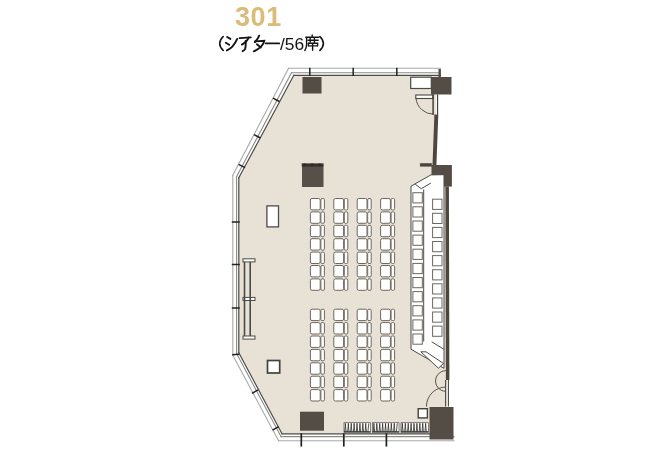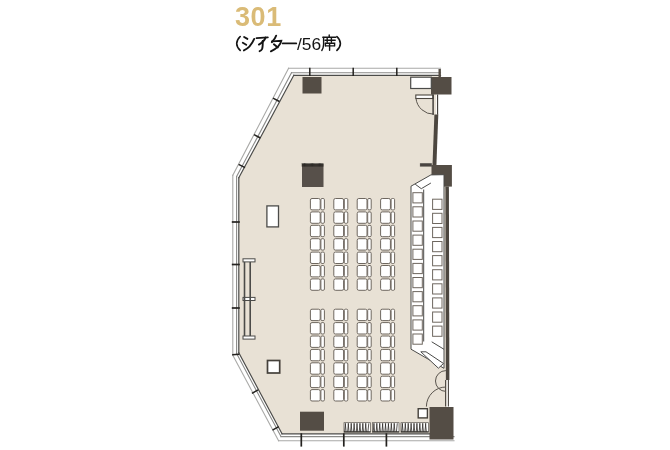--- a/index.html
+++ b/index.html
@@ -1,19 +1,19 @@
 <!DOCTYPE html>
 <html><head>
 <meta charset="utf-8">
 <style>
 html,body{margin:0;padding:0;background:#fff;}
-#page{position:relative;width:670px;height:450px;overflow:hidden;font-family:"Liberation Sans",sans-serif;}
+#page{position:relative;width:670px;height:450px;overflow:hidden;font-family:"Liberation Sans",sans-serif;border-radius:19px;}
 #plan{position:absolute;left:0;top:0;}
 #title{position:absolute;left:235px;top:2px;font-size:27px;font-weight:bold;color:#dabb77;letter-spacing:0.6px;}
-#subt{position:absolute;left:231px;top:31px;}
+#subt{position:absolute;left:214px;top:31px;}
 </style>
 </head>
 <body>
 <div id="page">
 
 <div id="plan">
 <svg width="670" height="450" viewBox="0 0 670 450" font-family="Liberation Sans, sans-serif">
 
 <polygon points="294,75.5 440.5,75.5 440.5,79 436.2,79 436.2,165 446.8,165 446.8,433.8 282,433.8 238.8,352.8 238.8,177.8" fill="#e8e1d5"></polygon>
 

